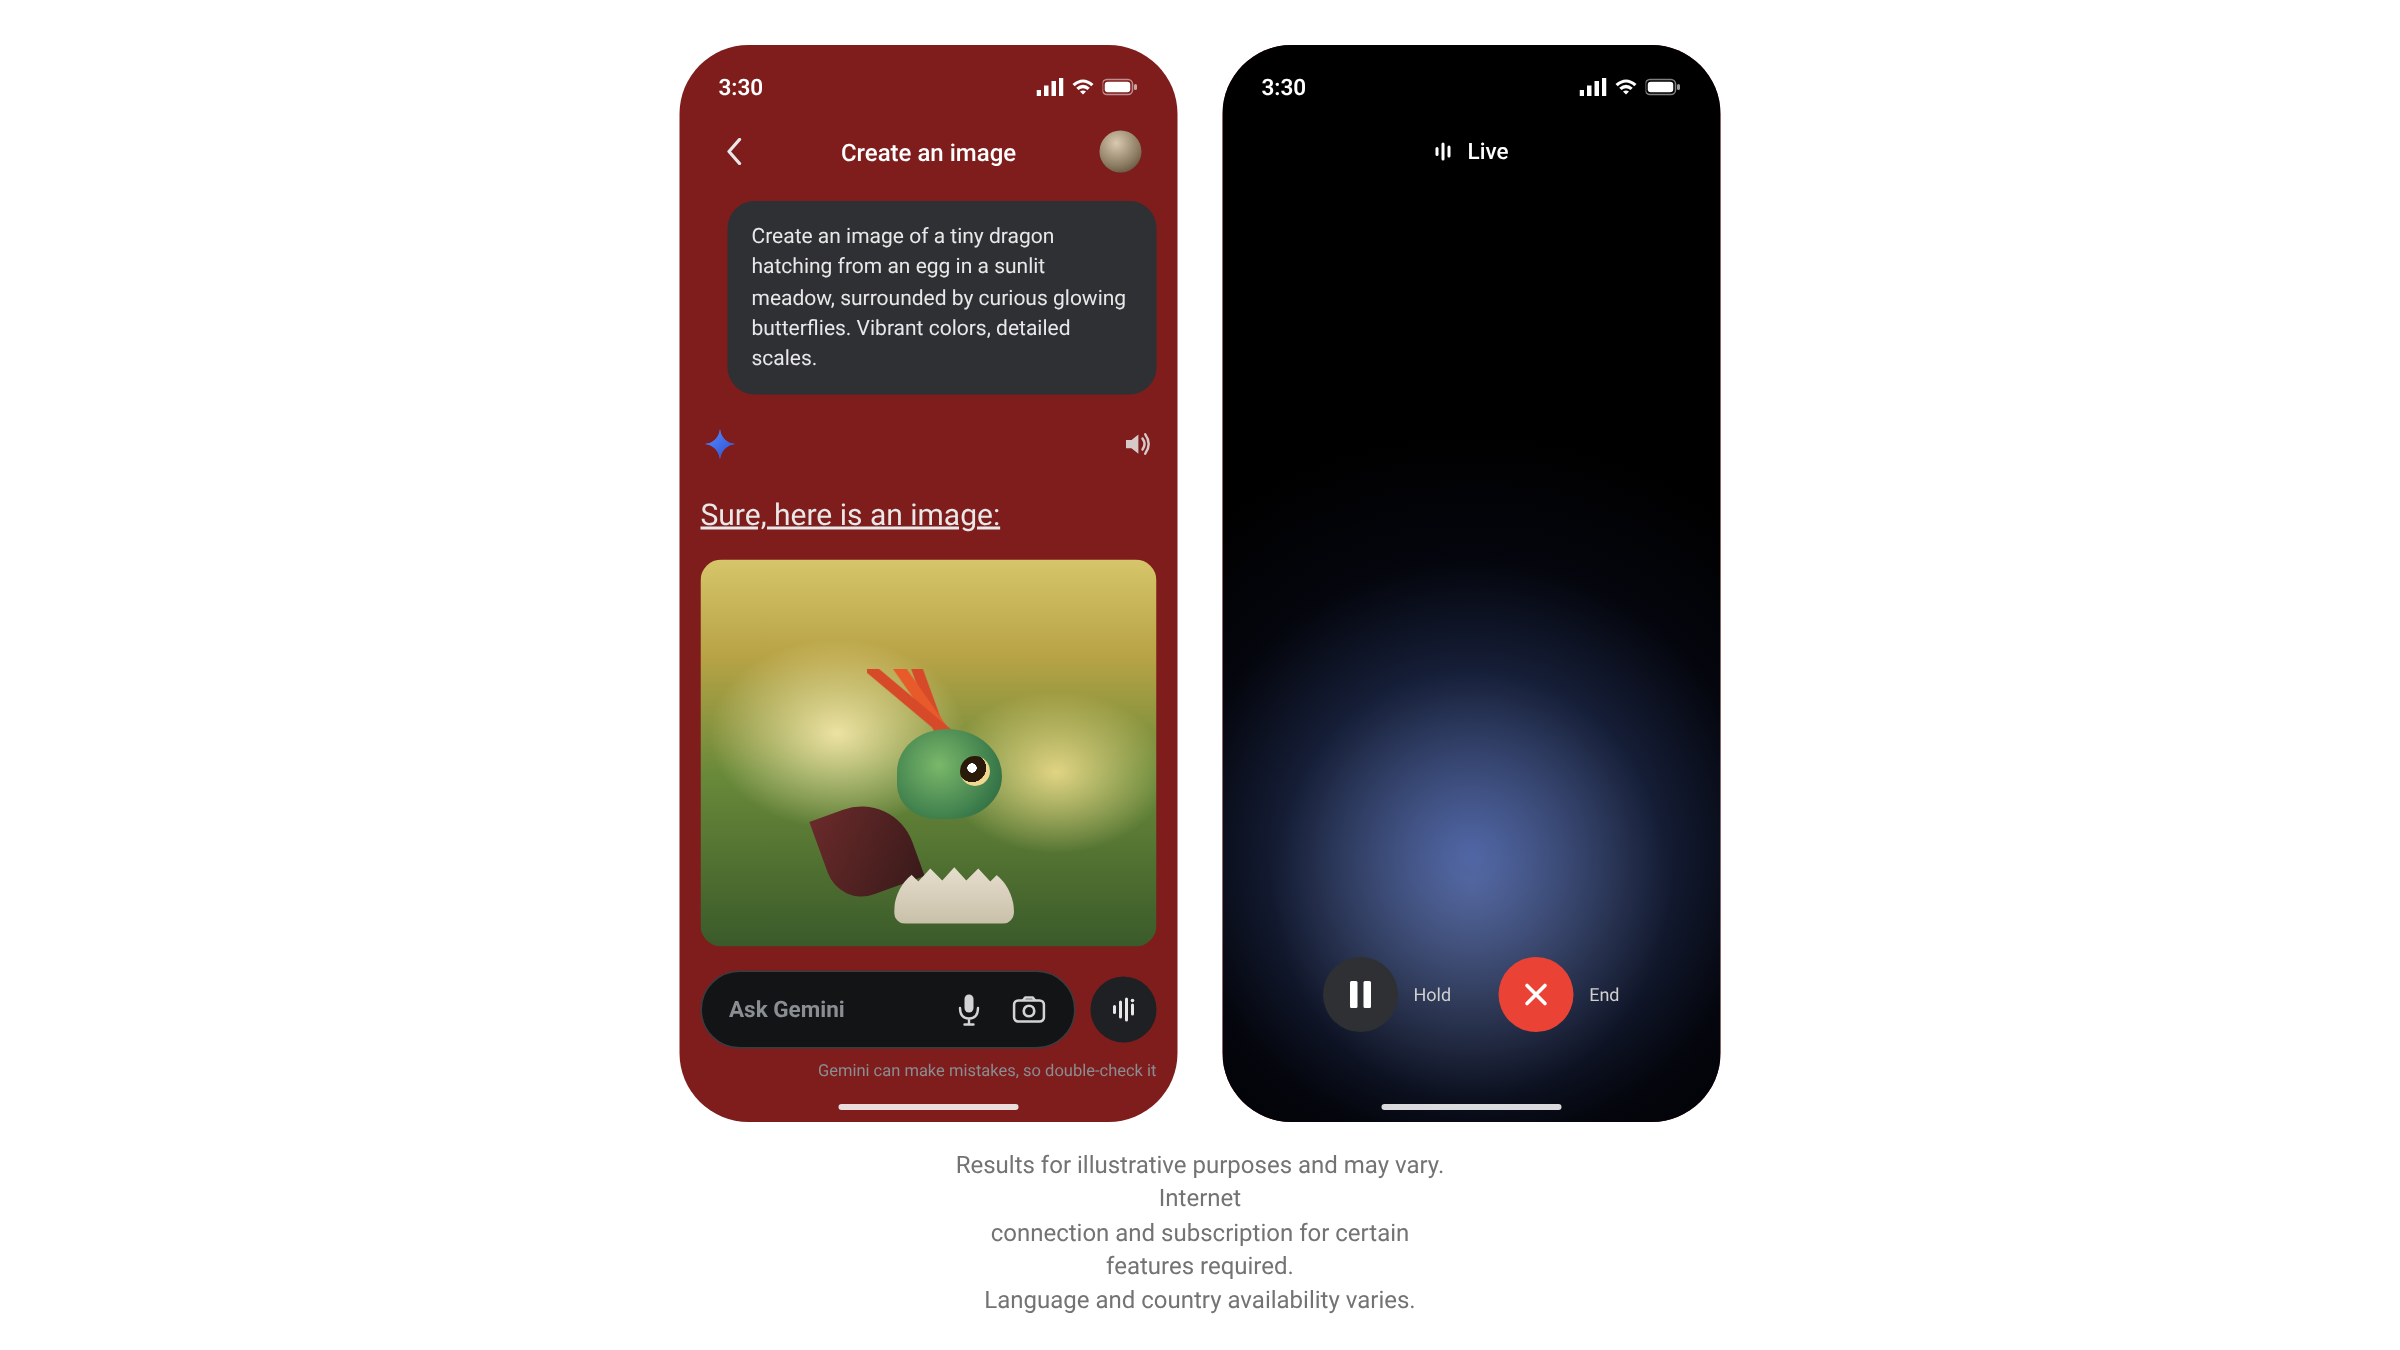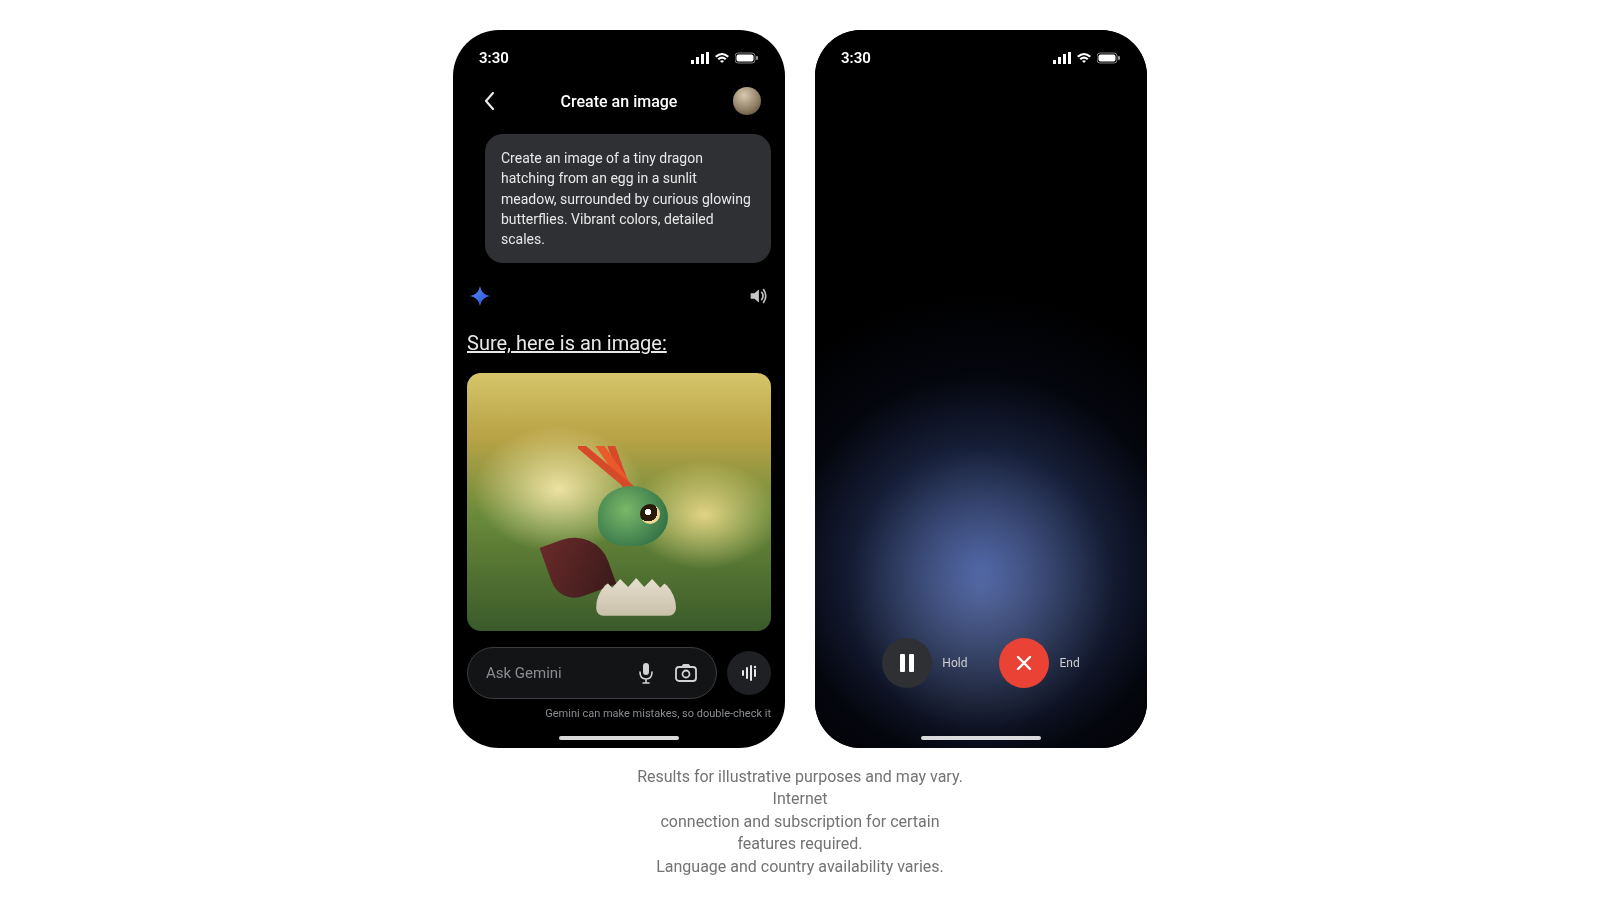--- a/index.html
+++ b/index.html
@@ -15,21 +15,21 @@
     padding-top: 30px;
   }
   .phones {
     display: flex;
     gap: 30px;
     justify-content: center;
   }
   .phone {
     width: 332px;
     height: 718px;
-    background: #000000;
+    background: #7f1d1d;
     border-radius: 46px;
     position: relative;
     overflow: hidden;
     color: #fff;
     display: flex;
     flex-direction: column;
   }
   .status-bar {
     height: 40px;
     padding: 0 26px;
@@ -156,20 +156,21 @@
   .input-row { display:flex; gap:10px; align-items:center; }
   .input-pill {
     flex: 1;
     height: 52px;
     border: 1px solid #3a3c3f;
     border-radius: 28px;
     display: flex;
     align-items: center;
     padding: 0 10px 0 18px;
     background: #131416;
+    font-weight: bold;
   }
   .input-placeholder {
     flex: 1;
     color: #8a8d91;
     font-size: 15px;
   }
   .pill-icon {
     width: 40px; height: 40px;
     display:flex;align-items:center;justify-content:center;
     opacity: 0.9;
@@ -359,20 +360,28 @@
           <svg width="16" height="12" viewBox="0 0 16 12">
               <path d="M8 11 L6 9 Q8 7.5 10 9 Z M3.5 6.5 Q8 2.5 12.5 6.5 L11 8 Q8 5.5 5 8 Z M1 4 Q8 -2 15 4 L13.5 5.5 Q8 0.5 2.5 5.5 Z" fill="#fff"></path>
             </svg>
           <svg width="24" height="12" viewBox="0 0 24 12">
               <rect x="0" y="1" width="20" height="10" rx="3" fill="none" stroke="#fff" stroke-width="1" opacity="0.5"></rect>
               <rect x="1.5" y="2.5" width="17" height="7" rx="2" fill="#fff"></rect>
               <rect x="21" y="4" width="2" height="4" rx="1" fill="#fff" opacity="0.6"></rect>
             </svg>
         </span>
       </div>
+      <div class="live-header">
+        <svg width="14" height="14" viewBox="0 0 14 14">
+            <rect x="1" y="4" width="2" height="6" rx="1" fill="#fff"></rect>
+            <rect x="5" y="1" width="2" height="12" rx="1" fill="#fff"></rect>
+            <rect x="9" y="3" width="2" height="8" rx="1" fill="#fff"></rect>
+          </svg>
+        <span>Live</span>
+      </div>
 
       <div class="live-controls">
         <div class="control-col">
           <div class="control-btn hold-btn">
             <svg width="16" height="18" viewBox="0 0 16 18">
                 <rect x="1" y="0" width="5" height="18" rx="1" fill="#fff"></rect>
                 <rect x="10" y="0" width="5" height="18" rx="1" fill="#fff"></rect>
               </svg>
           </div>
           <span class="control-label">Hold</span>

